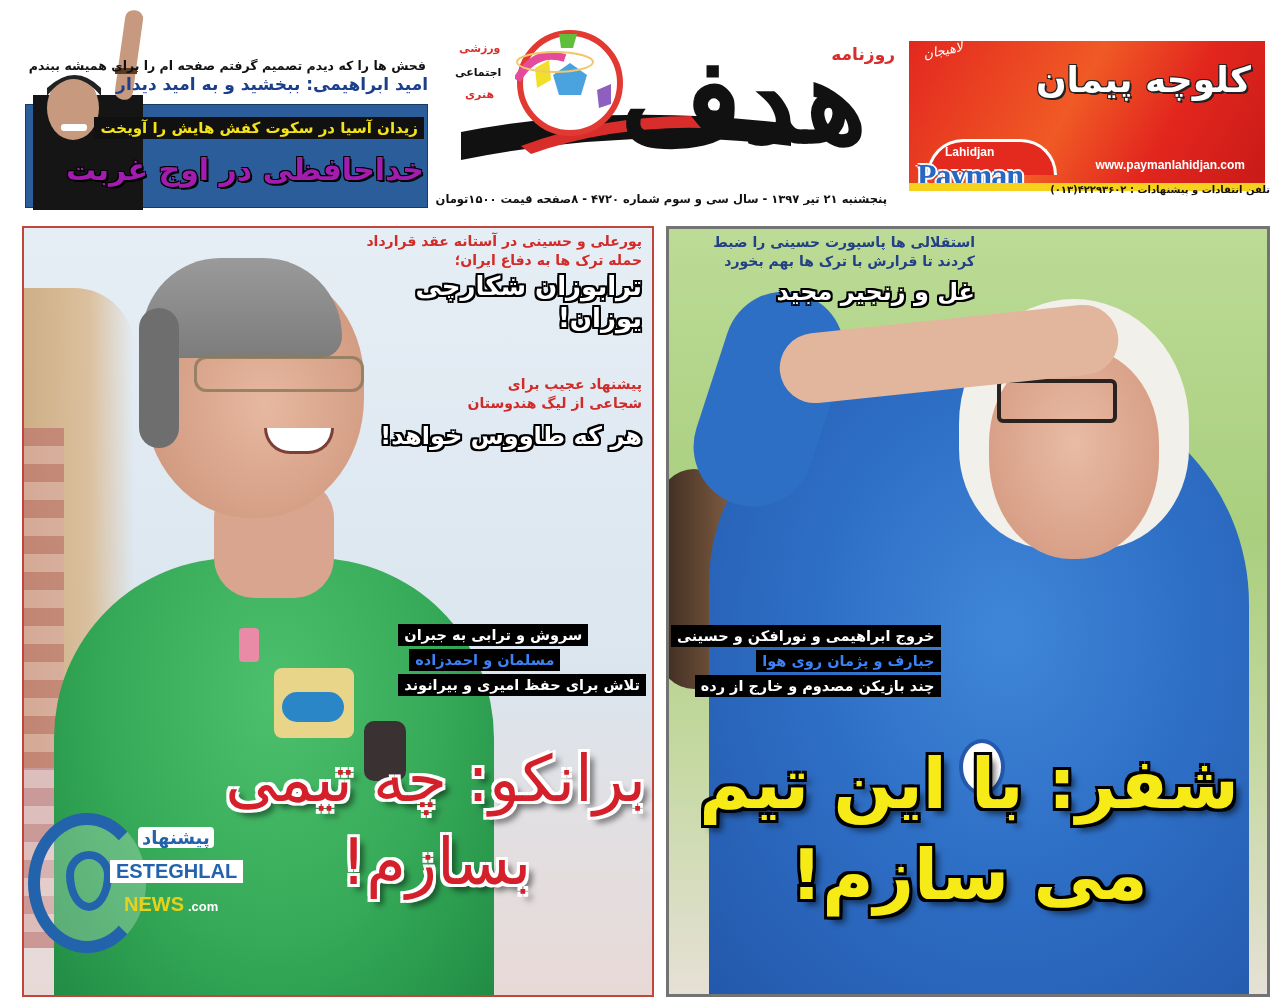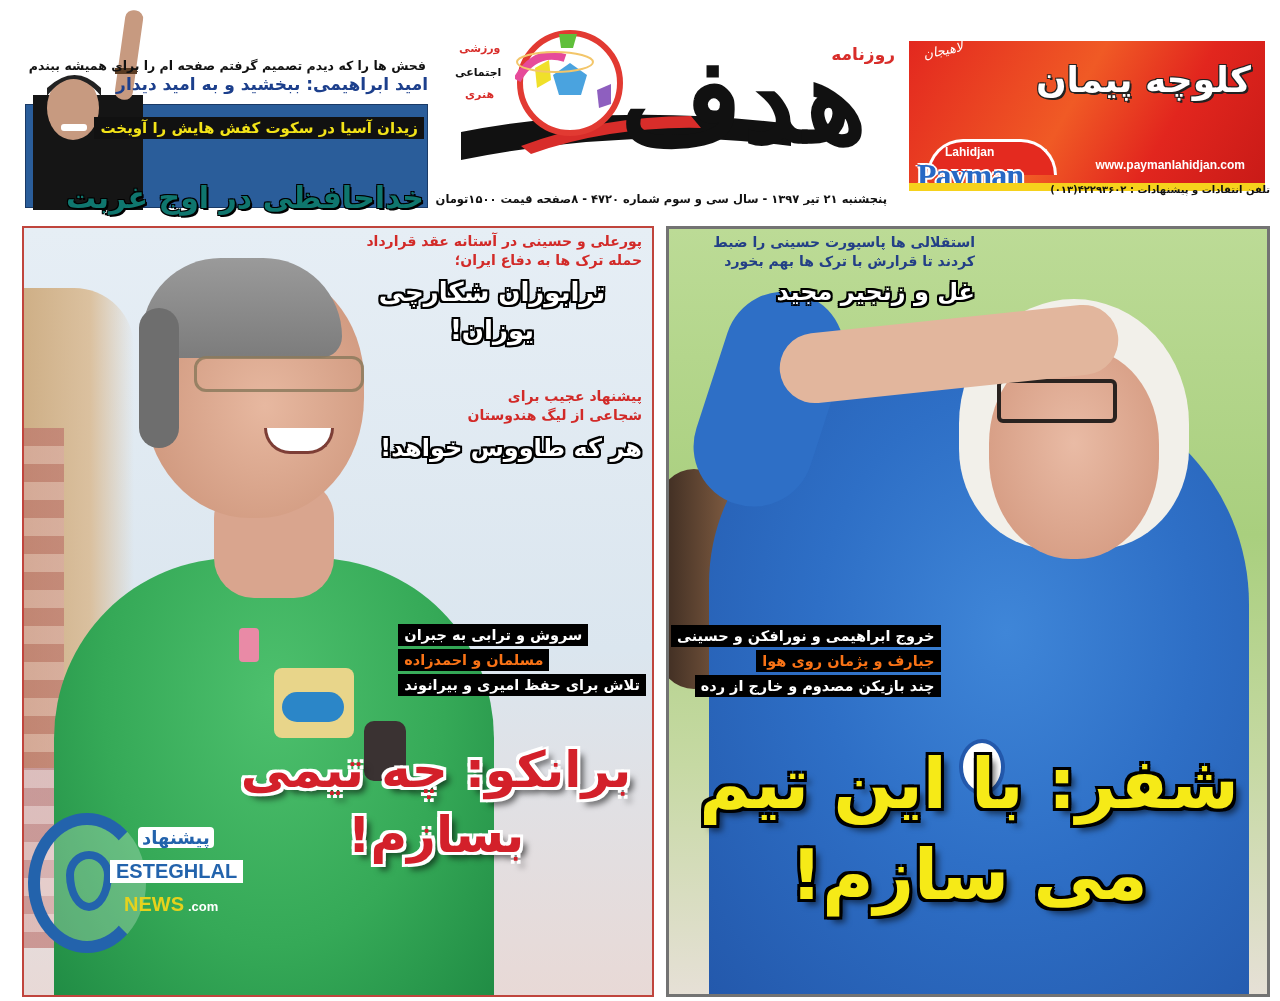--- a/index.html
+++ b/index.html
@@ -9,22 +9,22 @@
     
     .masthead { position: absolute; left: 0; top: 0; width: 1280px; height: 215px; }
 
     
     .teaser { position: absolute; left: 25px; top: 0; width: 405px; height: 210px; }
     .teaser .photo { position: absolute; left: 0; top: 0; width: 150px; height: 210px; }
     .teaser .blue-box { position: absolute; left: 0; top: 104px; width: 403px; height: 104px; background: #2a5d9a; border: 1px solid #1a3a66; }
     .teaser .kicker { position: absolute; right: 4px; top: 58px; font-size: 12.5px; font-weight: bold; color: #111; white-space: nowrap; direction: rtl; }
     .teaser .subhead { position: absolute; right: 2px; top: 74px; font-size: 17px; font-weight: bold; color: #1c3f8c; white-space: nowrap; direction: rtl; }
     .teaser .yellow-strip { position: absolute; right: 6px; top: 117px; height: 22px; padding: 0 6px; background: #111; color: #f3e318; font-size: 15px; font-weight: bold; line-height: 22px; white-space: nowrap; direction: rtl; }
-    .teaser .main { position: absolute; right: 6px; top: 152px; font-size: 30px; font-weight: bold; color: #0f766e; white-space: nowrap; direction: rtl;
-      text-shadow: 2px 2px 0 #000, -1px -1px 0 #000, 1px -1px 0 #000, -1px 1px 0 #000; margin-top: 28px; }
+    .teaser .main { position: absolute; right: 6px; top: 152px; font-size: 30px; font-weight: bold; color: #a21caf; white-space: nowrap; direction: rtl;
+      text-shadow: 2px 2px 0 #000, -1px -1px 0 #000, 1px -1px 0 #000, -1px 1px 0 #000; }
 
     
     .logo { position: absolute; left: 455px; top: 40px; width: 440px; height: 150px; }
     .logo .brand { position: absolute; right: 28px; top: 2px; font-family: "DejaVu Serif", serif; font-size: 118px; font-weight: bold; color: #111; line-height: 1; direction: rtl; letter-spacing: -4px; }
     .logo .swoosh { position: absolute; left: 6px; top: 66px; width: 330px; height: 54px; }
     .logo .ball { position: absolute; left: 60px; top: -12px; width: 110px; height: 110px; }
     .logo .ruznameh { position: absolute; right: 0px; top: 4px; font-size: 17px; font-weight: bold; color: #d82d2a; direction: rtl; }
     .logo .cat { position: absolute; left: 0; font-size: 11px; font-weight: bold; direction: rtl; }
     .logo .cat.c1 { top: 2px; color: #d82d2a; left: 4px; }
     .logo .cat.c2 { top: 26px; color: #111; left: 0px; }
@@ -65,32 +65,32 @@
     .pl-badge { position: absolute; left: 215px; top: 400px; width: 20px; height: 34px; background: #e98aa6; border-radius: 4px; }
     .pl-sponsor { position: absolute; left: 250px; top: 440px; width: 80px; height: 70px; background: #e8d58a; border-radius: 8px; }
     .pl-sponsor::after { content: ""; position: absolute; left: 8px; top: 24px; width: 62px; height: 30px; background: #2b86c8; border-radius: 18px; }
 
     
     .pl-texts { position: absolute; right: 10px; top: 4px; width: 300px; text-align: right; direction: rtl; }
     .red-kicker { font-size: 14px; font-weight: bold; color: #d22a28; line-height: 1.35; white-space: nowrap; }
     .outline-head { font-size: 26px; font-weight: bold; color: #fff; line-height: 1.25; white-space: nowrap;
       text-shadow: 2px 2px 0 #000, -2px -2px 0 #000, 2px -2px 0 #000, -2px 2px 0 #000, 0 2px 0 #000, 2px 0 0 #000, 0 -2px 0 #000, -2px 0 0 #000; }
     .block-1 { margin-top: 0; }
-    .block-1 .outline-head { margin-top: 6px; text-align: center; }
+    .block-1 .outline-head { margin-top: 0; }
     .block-2 { margin-top: 40px; }
     .block-2 .outline-head { margin-top: 8px; font-size: 24px; }
 
     .strip-group { position: absolute; top: 396px; display: flex; flex-direction: column; align-items: flex-end; gap: 3px; direction: rtl; }
     .pl-strips { right: 6px; }
     .pr-strips { right: auto; left: 2px; align-items: flex-start; }
     .strip { background: #000; color: #fff; font-size: 14.5px; font-weight: bold; height: 22px; line-height: 22px; padding: 0 6px; white-space: nowrap; }
-    .strip.yellow { color: #f97316; }
+    .strip.yellow { color: #3b82f6; margin-left: 11px; }
 
     .big-red { position: absolute; right: 6px; top: 510px; text-align: center; direction: rtl; width: 420px; }
-    .big-red .line { font-size: 50px; font-weight: bold; color: #d3202a; line-height: 1.3; white-space: nowrap;
+    .big-red .line { font-size: 64px; font-weight: normal; color: #d3202a; line-height: 1.3; white-space: nowrap;
       text-shadow: 3px 3px 0 #fff, -3px -3px 0 #fff, 3px -3px 0 #fff, -3px 3px 0 #fff, 6px 6px 6px rgba(0,0,0,0.6); }
 
     
     .watermark { position: absolute; left: 4px; top: 585px; width: 220px; height: 150px; }
     .wm-circle { position: absolute; left: 0; top: 0; width: 118px; height: 140px; border-radius: 50%; border: 12px solid #2363ac; border-right-color: transparent; background: rgba(255,255,255,0.25); }
     .wm-pin { position: absolute; left: 38px; top: 38px; width: 46px; height: 60px; border: 8px solid #2363ac; border-radius: 50% 50% 50% 50% / 40% 40% 60% 60%; }
     .wm-fa { position: absolute; left: 110px; top: 14px; font-size: 18px; font-weight: bold; color: #2363ac; background: #fff; padding: 0 4px; border-radius: 4px; direction: rtl; }
     .wm-est { position: absolute; left: 82px; top: 47px; font-size: 20px; font-weight: bold; color: #2363ac; background: #fff; padding: 0 6px; border-radius: 0; font-family: "Liberation Sans", sans-serif; direction: ltr; }
     .wm-news { position: absolute; left: 96px; top: 80px; font-size: 20px; font-weight: bold; color: #e6d21c; font-family: "Liberation Sans", sans-serif; direction: ltr; }
     .wm-com { font-size: 13px; color: #fff; margin-left: 4px; }

